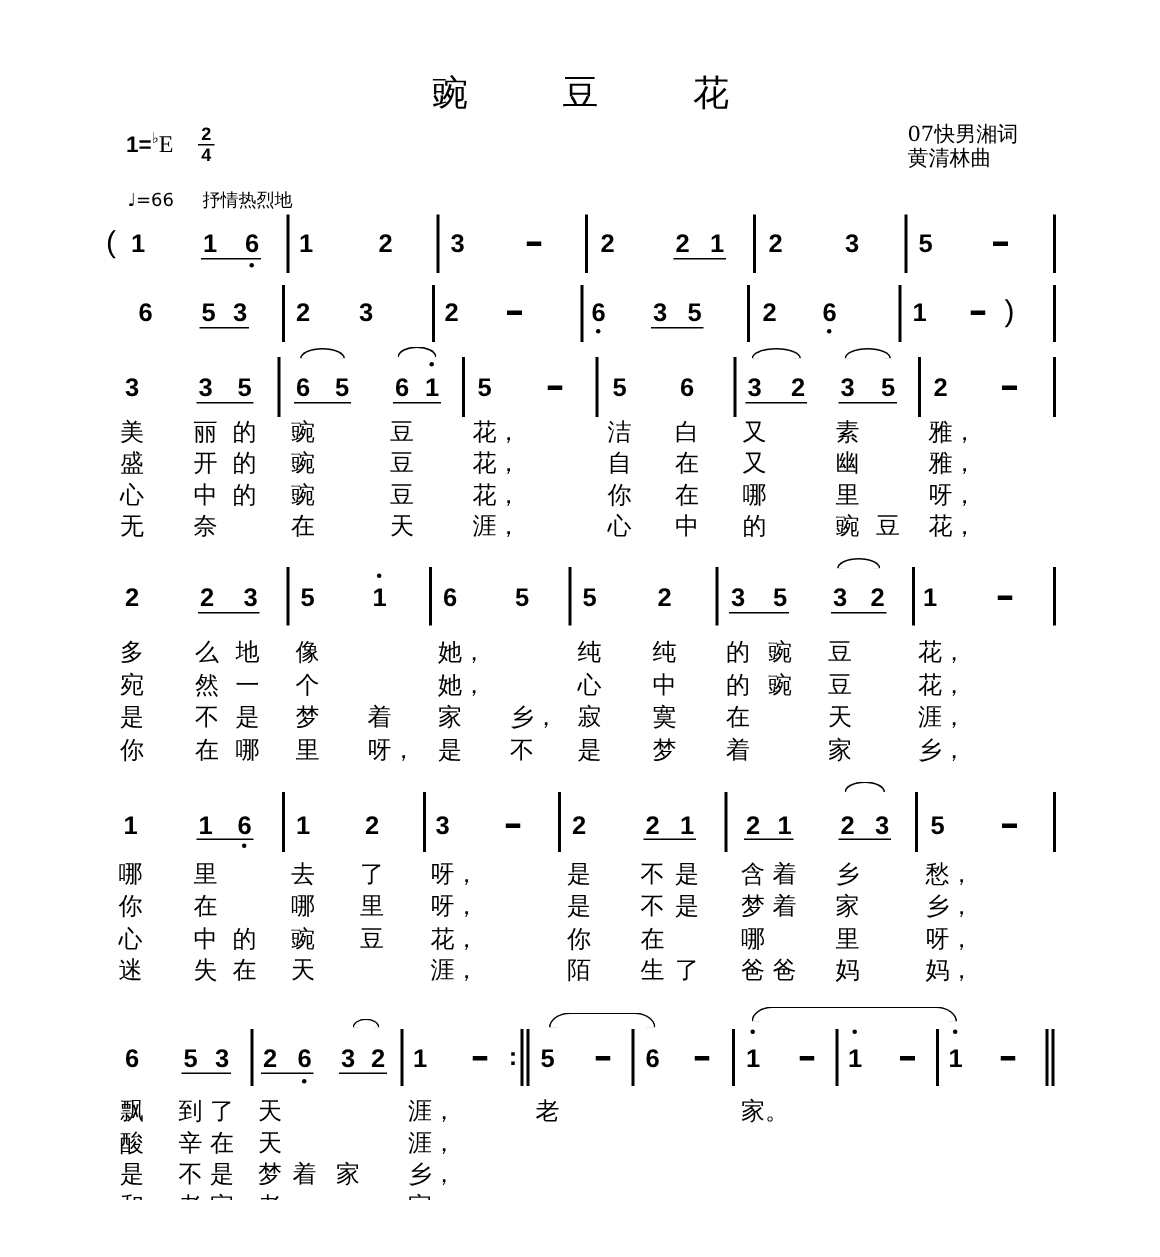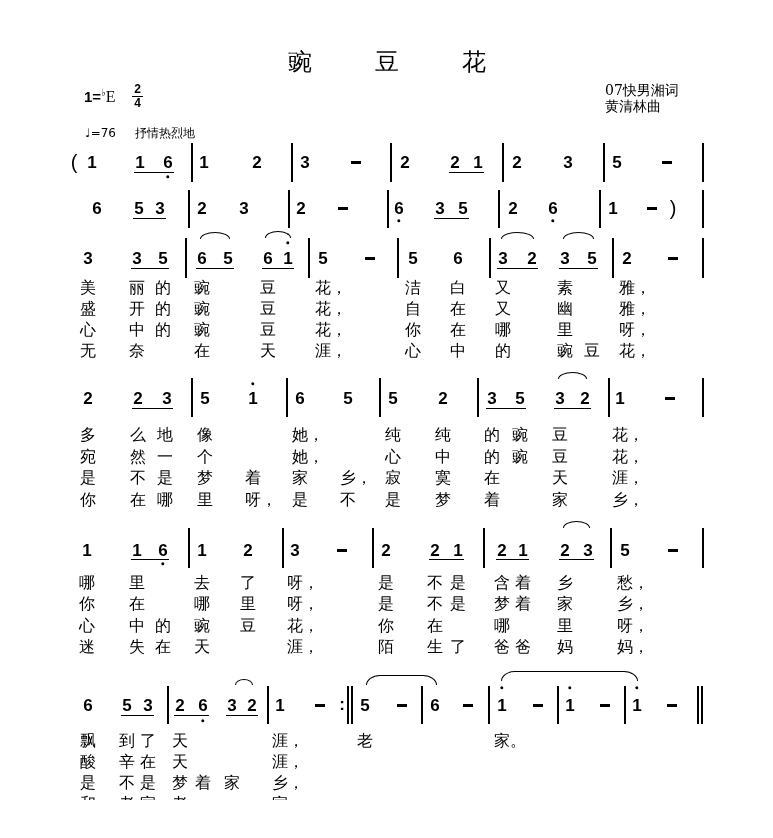--- a/index.html
+++ b/index.html
@@ -39,21 +39,21 @@
   <div class="timesig">
       <span class="num">2</span>
       <span>4</span>
     </div>
 
   <div class="credits">
     <div>07快男湘词</div>
     <div>黄清林曲</div>
   </div>
 
-  <span class="tempo" style="left:85px">♩=76</span>
+  <span class="tempo" style="left:85px">♩=66</span>
   <span class="tempo" style="left:135px">抒情热烈地</span>
 
   <div>
     <span class="n paren" style="left:74px;top:152px">(</span>
     <span class="n" style="left:92px;top:154px">1</span>
     <span class="n" style="left:140px;top:154px">1</span>
     <span class="n" style="left:168px;top:154px">6</span>
     <i class="dot" style="left:168px;top:177px"></i>
     <i class="ul" style="left:134px;top:172px;width:40px"></i>
     <i class="bar" style="left:191px;top:143px;height:39px"></i>

